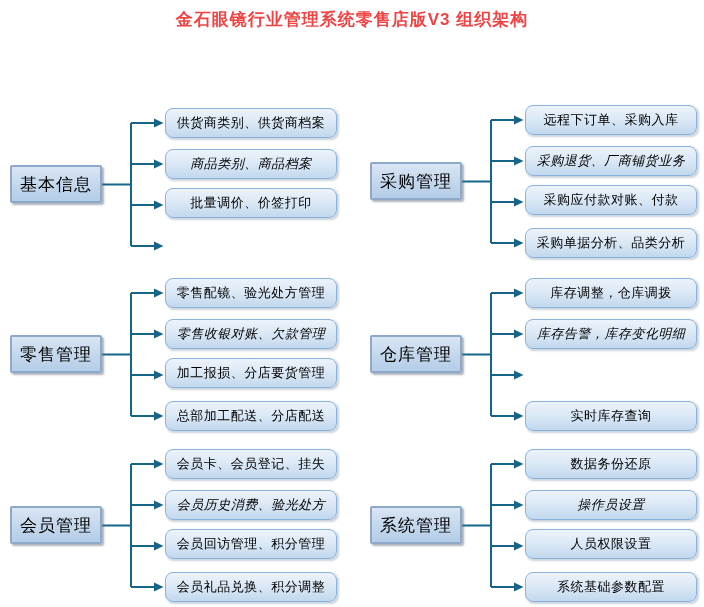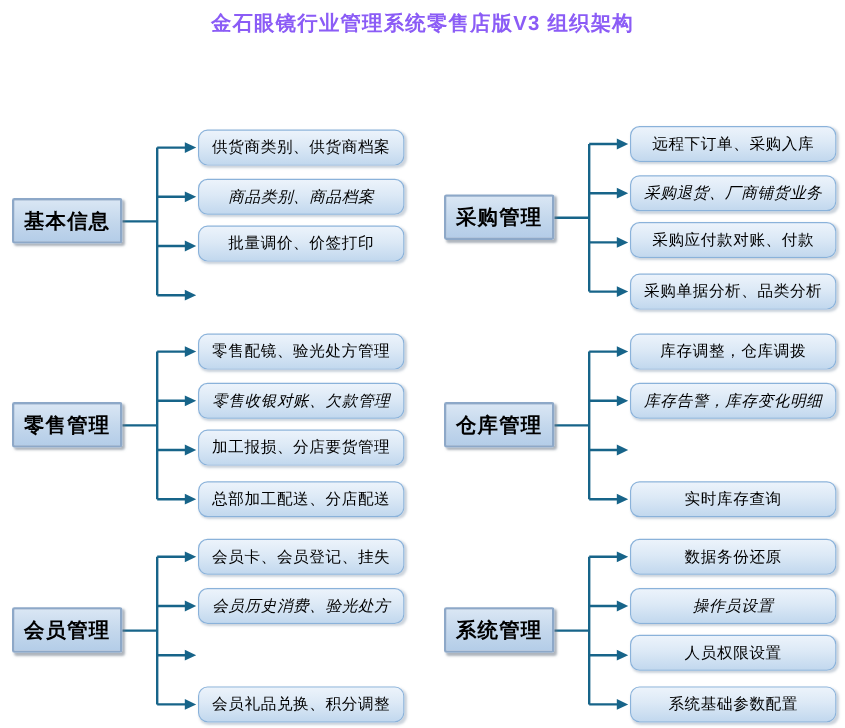--- a/index.html
+++ b/index.html
@@ -18,21 +18,21 @@
   }
   .title {
     position: absolute;
     top: 8px;
     left: 0;
     width: 100%;
     text-align: center;
     font-size: 17px;
     font-weight: bold;
     letter-spacing: 1px;
-    color: #8b5cf6;
+    color: #ef4444;
   }
   .group {
     position: absolute;
     width: 352px;
     height: 153px;
   }
   .connector {
     position: absolute;
     left: 0;
     top: 0;
@@ -56,21 +56,21 @@
     height: 38px;
     box-sizing: border-box;
     border: 2px solid #8da8c8;
     border-radius: 2px;
     background: linear-gradient(180deg, #d9e6f4 0%, #c3d7ec 55%, #b4cde8 100%);
     box-shadow: 2px 2px 2px rgba(106, 118, 133, 0.55);
     display: flex;
     align-items: center;
     justify-content: center;
     font-size: 17px;
-    font-weight: bold;
+    font-weight: normal;
     letter-spacing: 1px;
     white-space: nowrap;
   }
   .child {
     position: absolute;
     left: 169px;
     width: 172px;
     height: 30px;
     box-sizing: border-box;
     border: 1.5px solid #8ab2da;
@@ -136,20 +136,21 @@
     <svg class="connector" viewBox="0 0 352 153" aria-hidden="true">
       <path class="ln" d="M106 76.5 H135 M135 15 V138 M135 15 H159 M135 56 H159 M135 97 H159 M135 138 H159"></path>
       <path class="ar" d="M158 10.5 L167.5 15 L158 19.5 Z"></path>
       <path class="ar" d="M158 51.5 L167.5 56 L158 60.5 Z"></path>
       <path class="ar" d="M158 92.5 L167.5 97 L158 101.5 Z"></path>
       <path class="ar" d="M158 133.5 L167.5 138 L158 142.5 Z"></path>
     </svg>
     <div class="parent">会员管理</div>
     <div class="child c0">会员卡、会员登记、挂失</div>
     <div class="child c1">会员历史消费、验光处方</div>
+    <div class="child c2">会员回访管理、积分管理</div>
     <div class="child c3">会员礼品兑换、积分调整</div>
   </section>
 
   <section class="group" id="g3">
     <svg class="connector" viewBox="0 0 352 153" aria-hidden="true">
       <path class="ln" d="M106 76.5 H135 M135 15 V138 M135 15 H159 M135 56 H159 M135 97 H159 M135 138 H159"></path>
       <path class="ar" d="M158 10.5 L167.5 15 L158 19.5 Z"></path>
       <path class="ar" d="M158 51.5 L167.5 56 L158 60.5 Z"></path>
       <path class="ar" d="M158 92.5 L167.5 97 L158 101.5 Z"></path>
       <path class="ar" d="M158 133.5 L167.5 138 L158 142.5 Z"></path>

